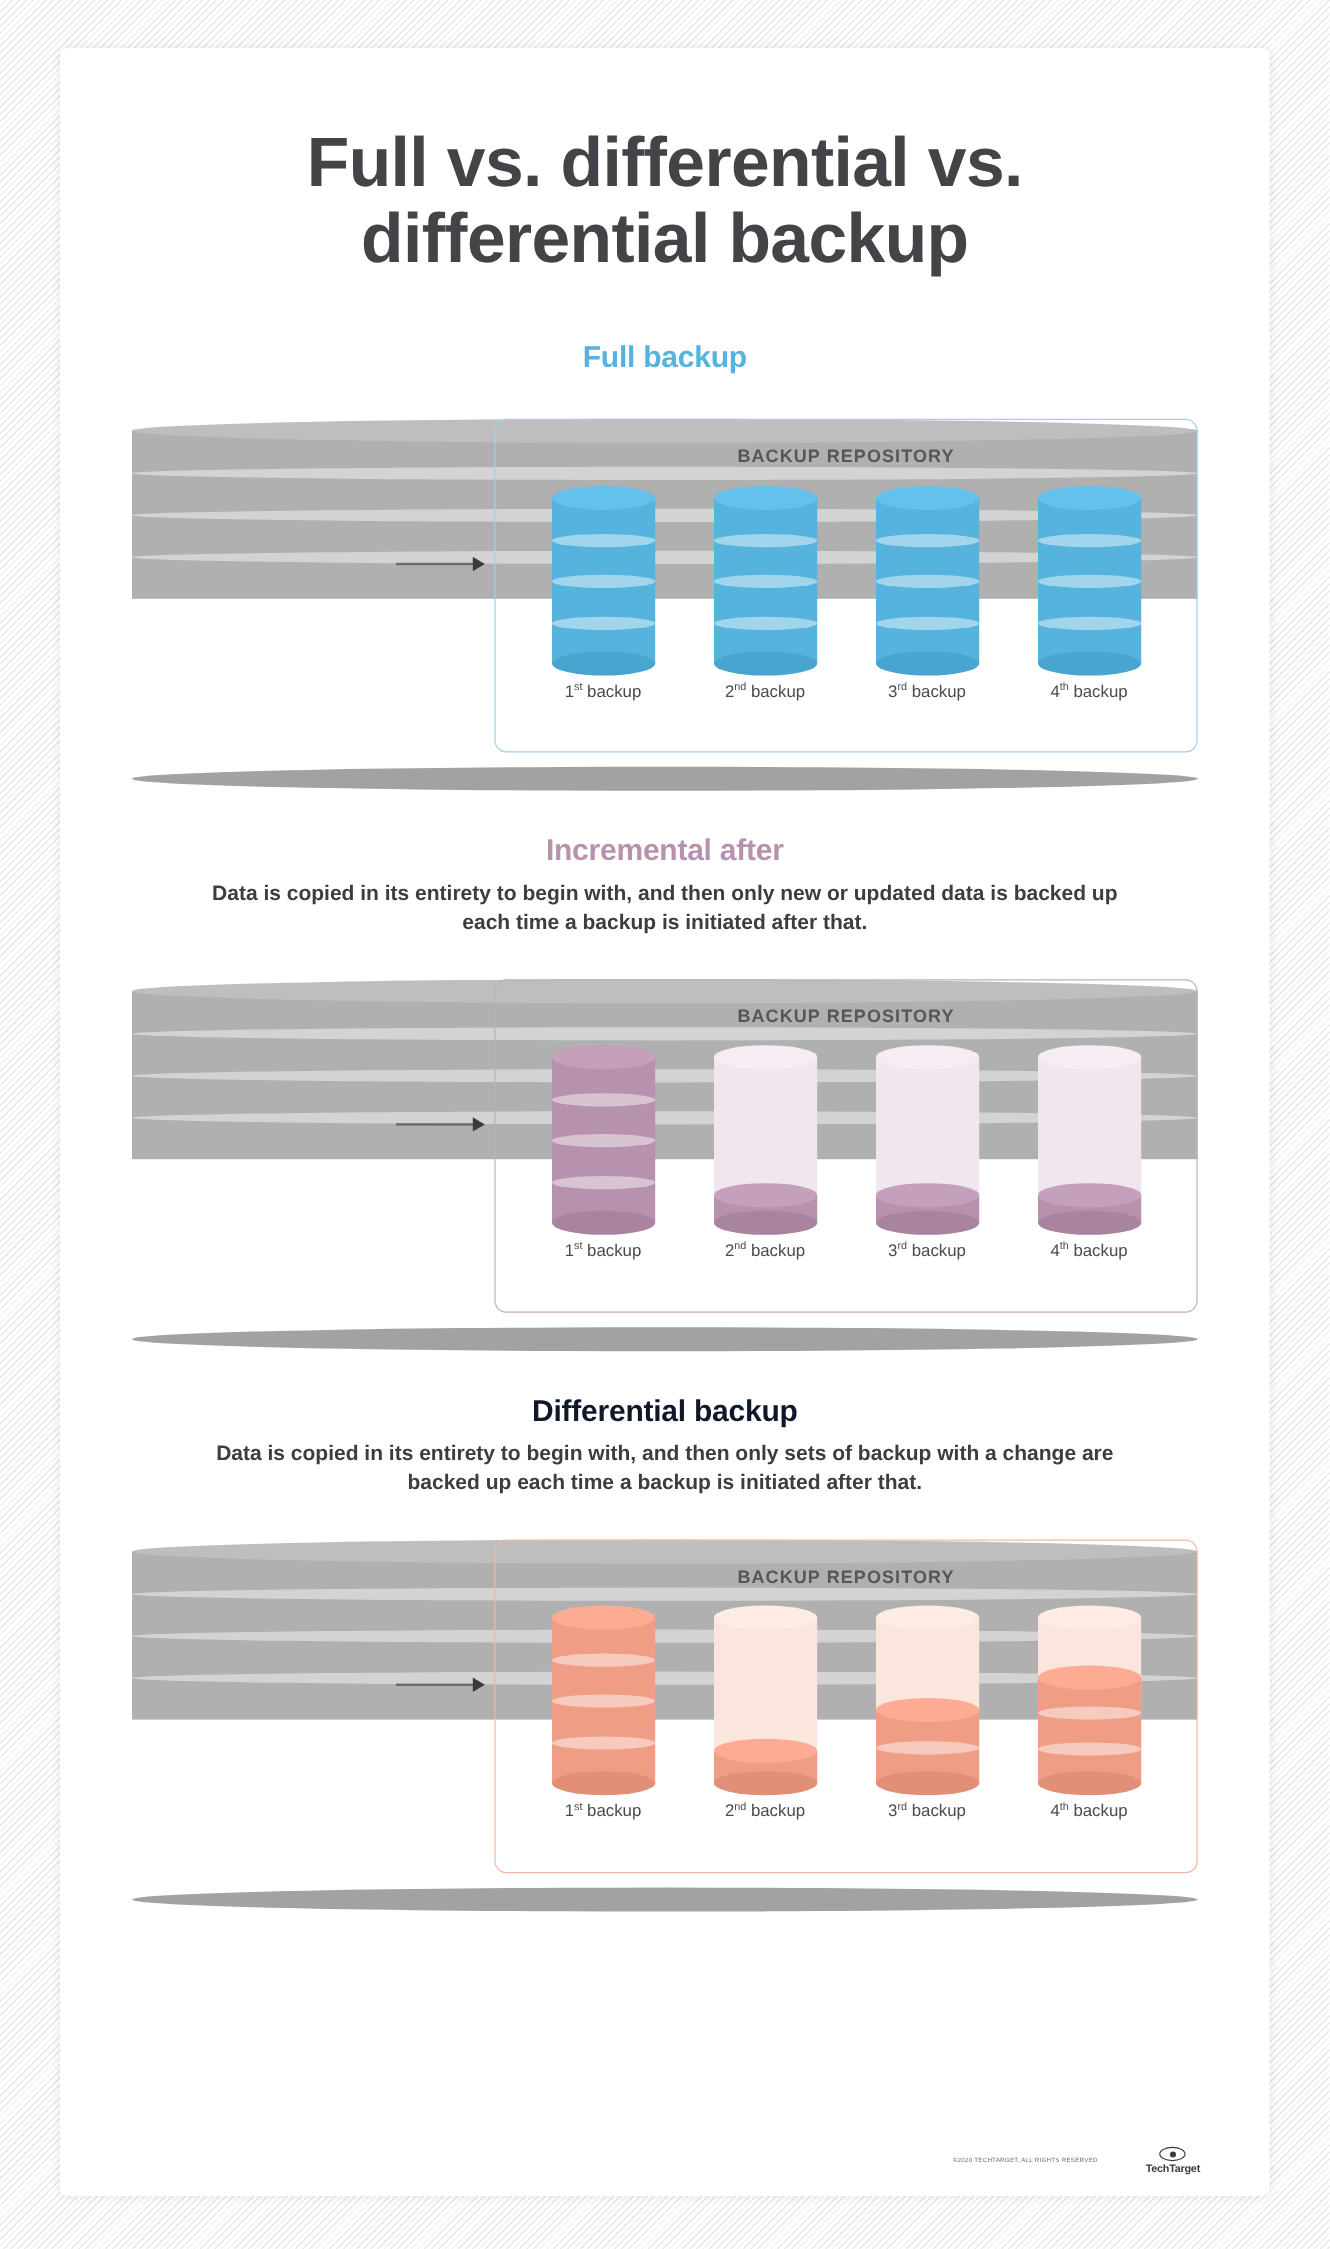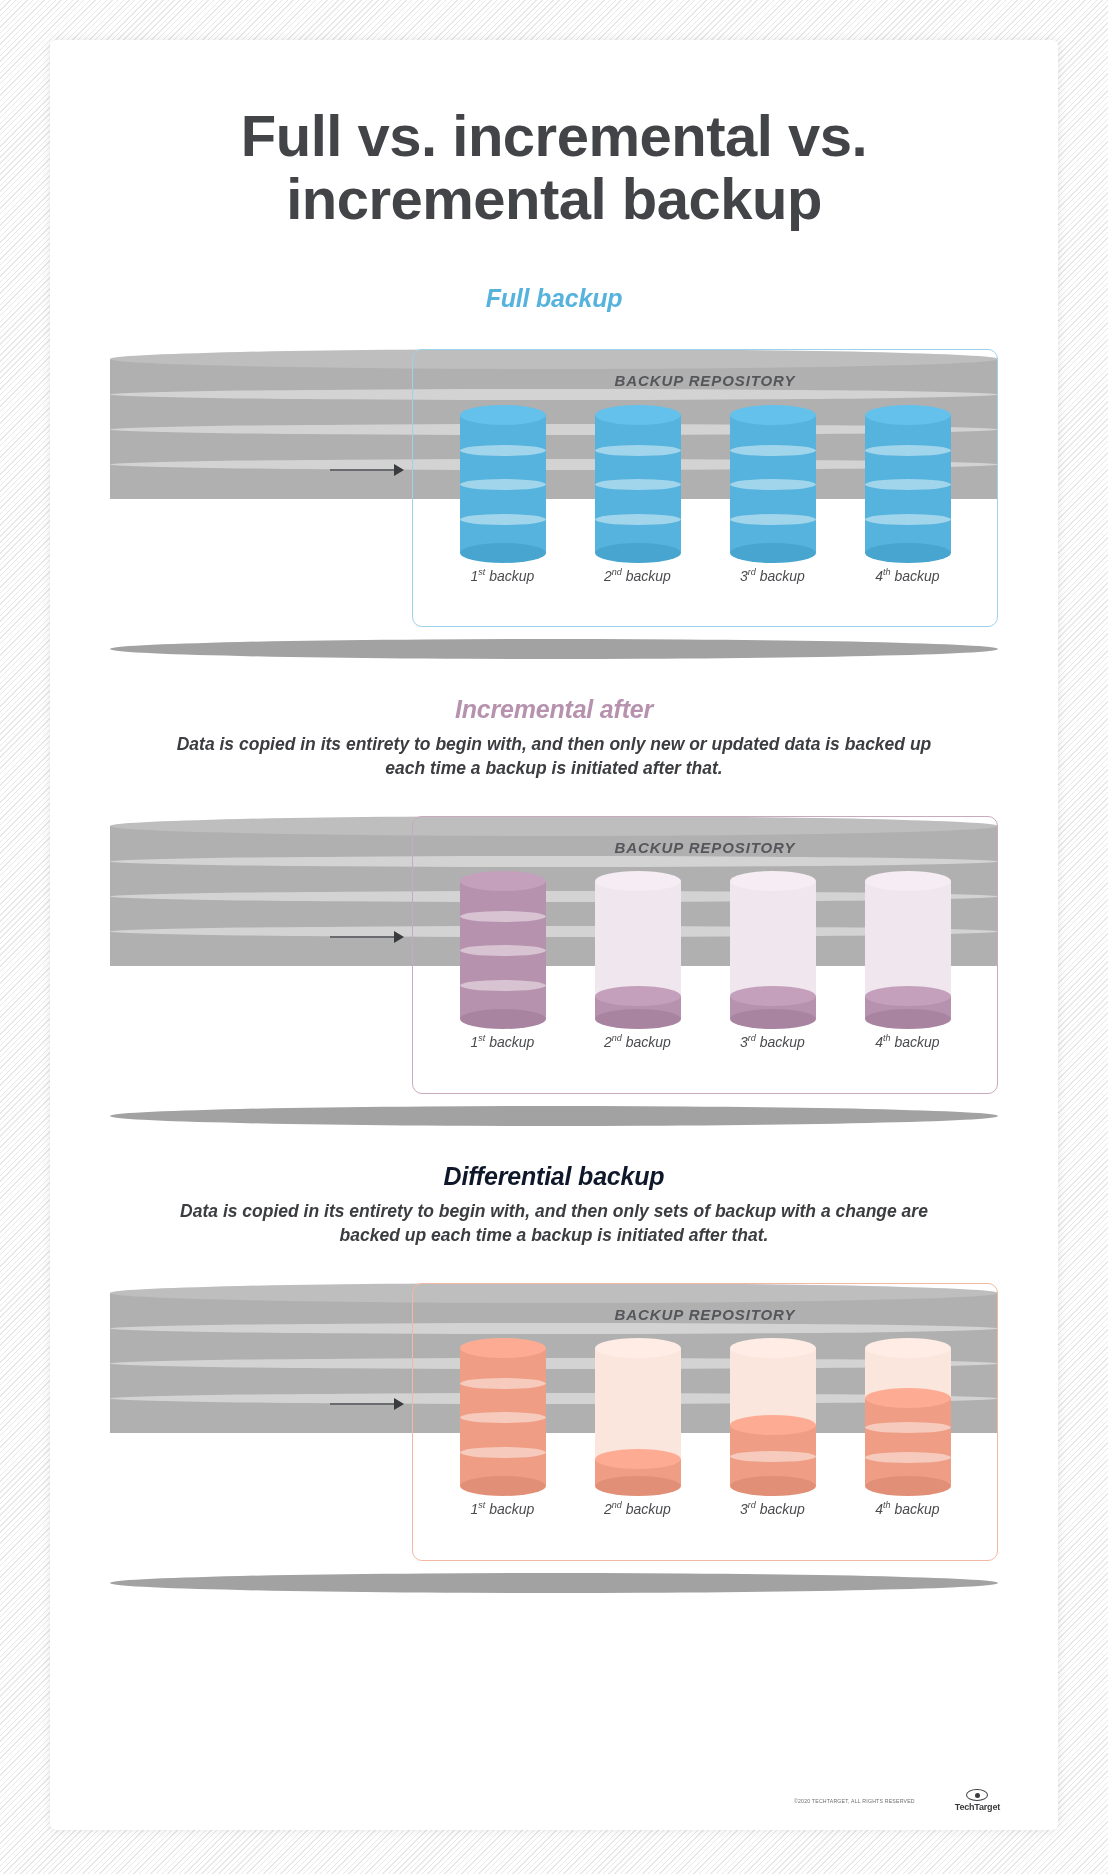--- a/index.html
+++ b/index.html
@@ -33,21 +33,21 @@
     text-align: center;
     font-size: 58px;
     line-height: 1.08;
     font-weight: bold;
     color: #434447;
     letter-spacing: -0.5px;
     padding: 10px 40px 0 40px;
   }
 
   
-  .section { margin-top: 46px; font-style: italic; }
+  .section { margin-top: 46px; }
   .section.first { margin-top: 54px; }
 
   .section-title {
     text-align: center;
     font-size: 25px;
     font-weight: bold;
     letter-spacing: -0.2px;
   }
   .section-desc {
     text-align: center;
@@ -172,21 +172,21 @@
     display: flex; align-items: center; justify-content: center;
   }
   .tt-pupil { width: 5px; height: 5px; border-radius: 50%; background: #3a3b3e; }
   .tt-name { font-size: 9px; font-weight: bold; color: #3a3b3e; margin-top: 1px; letter-spacing: -0.2px;}
 </style>
 </head>
 <body>
 
 <div class="poster">
 
-  <div class="title">Full vs. incremental vs. incremental backup</div>
+  <div class="title">Full vs. differential vs. differential backup</div>
 
   <div id="sections-root">
       <div class="section first">
         <div class="section-title" style="color: rgb(85, 179, 221);">Full backup</div>
         <div class="diagram">
           <div class="source">
             <div style="position:absolute;left:0;right:0;top:10px;height:140px;background:#b0b0b0;overflow:hidden;">
               <div style="position:absolute;left:0;right:0;top:30px;height:11px;border-radius:50%;background:rgba(255,255,255,0.45);"></div>
               <div style="position:absolute;left:0;right:0;top:65px;height:11px;border-radius:50%;background:rgba(255,255,255,0.45);"></div>
               <div style="position:absolute;left:0;right:0;top:100px;height:11px;border-radius:50%;background:rgba(255,255,255,0.45);"></div>

